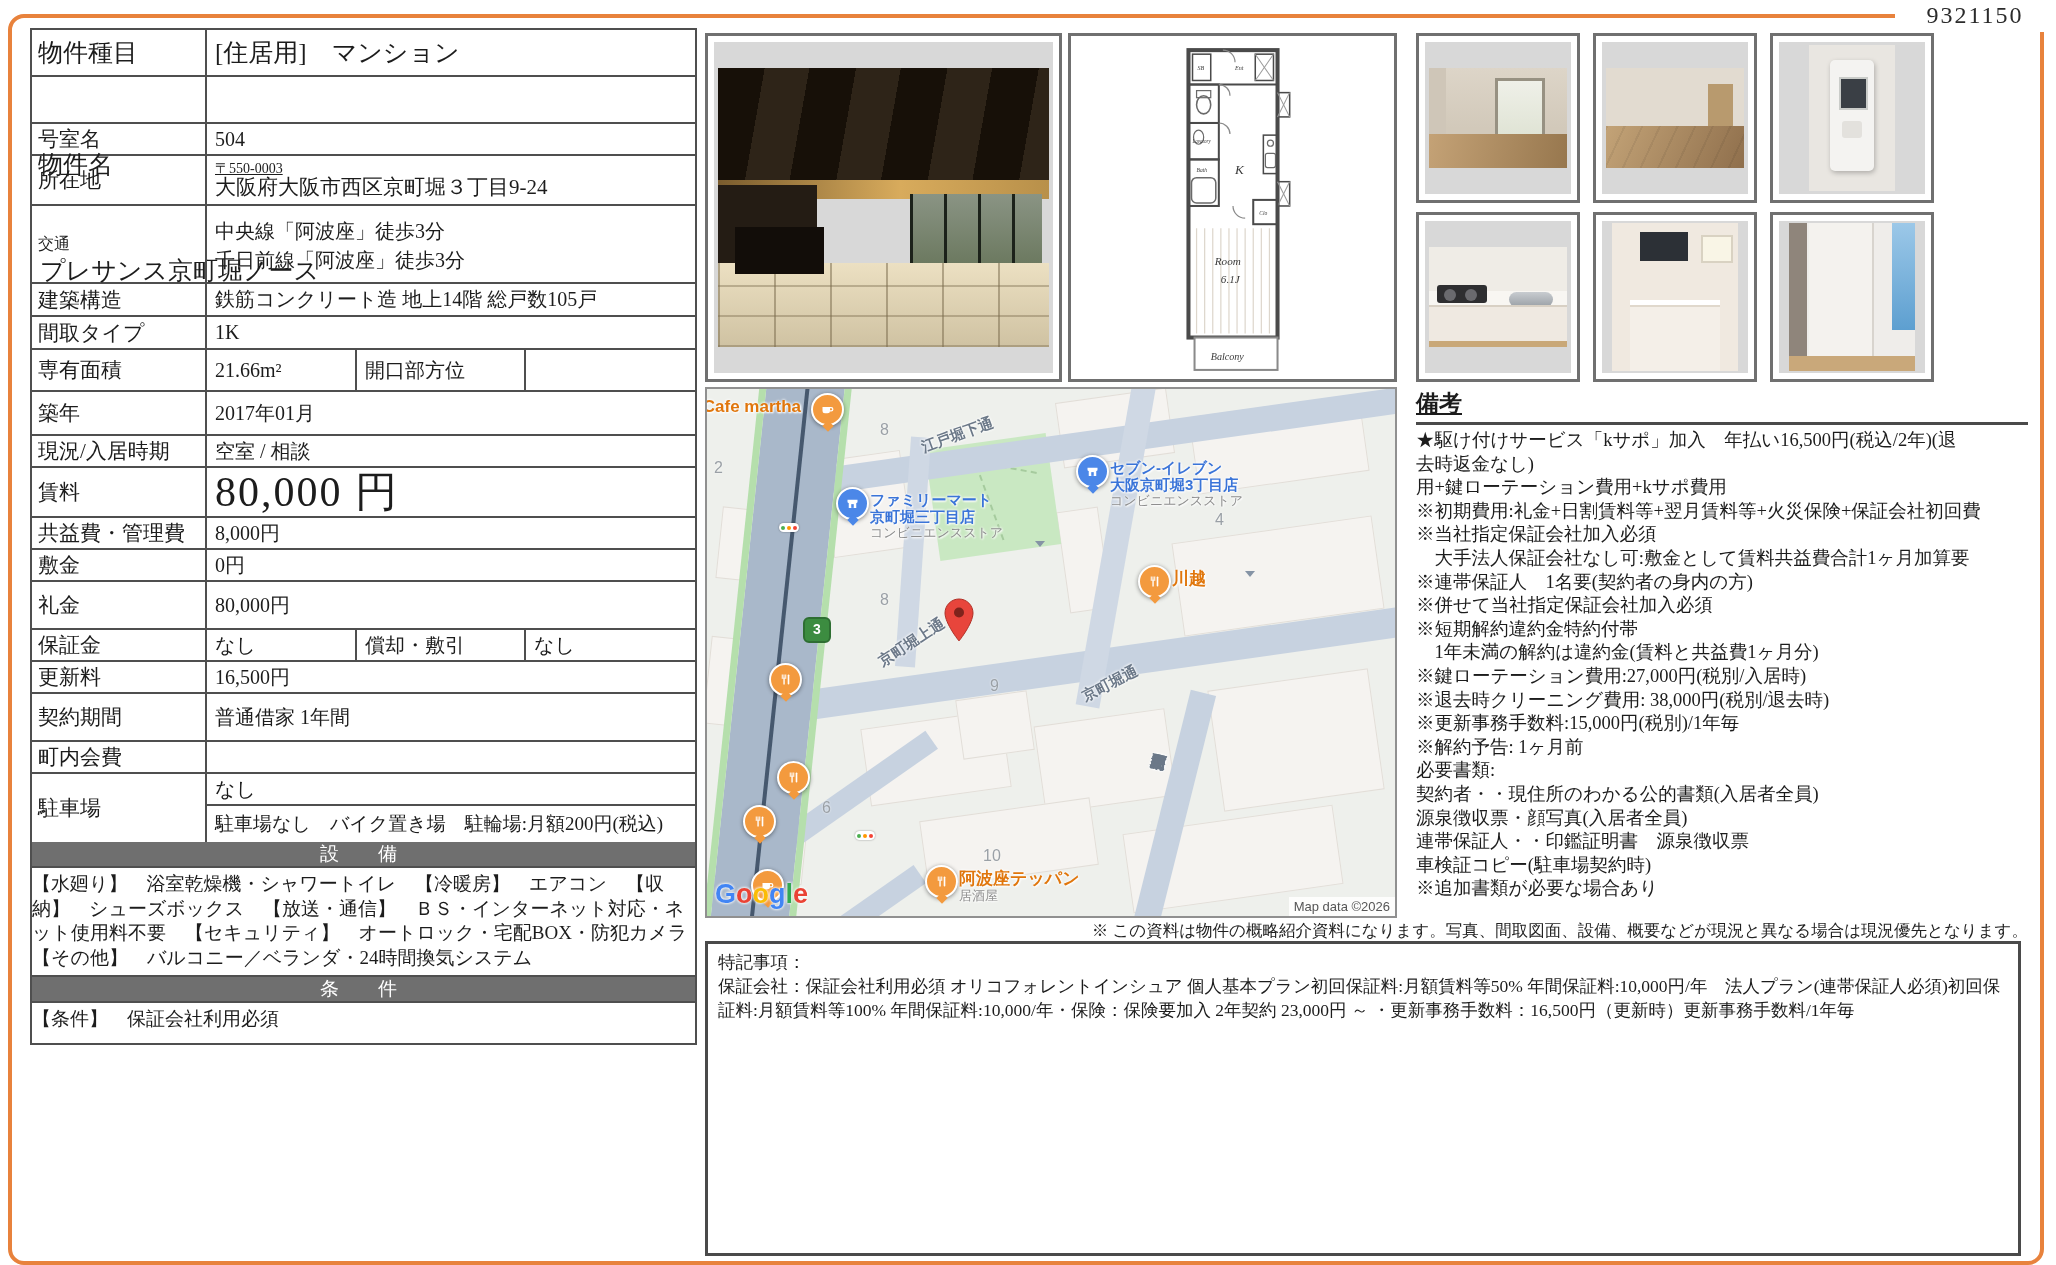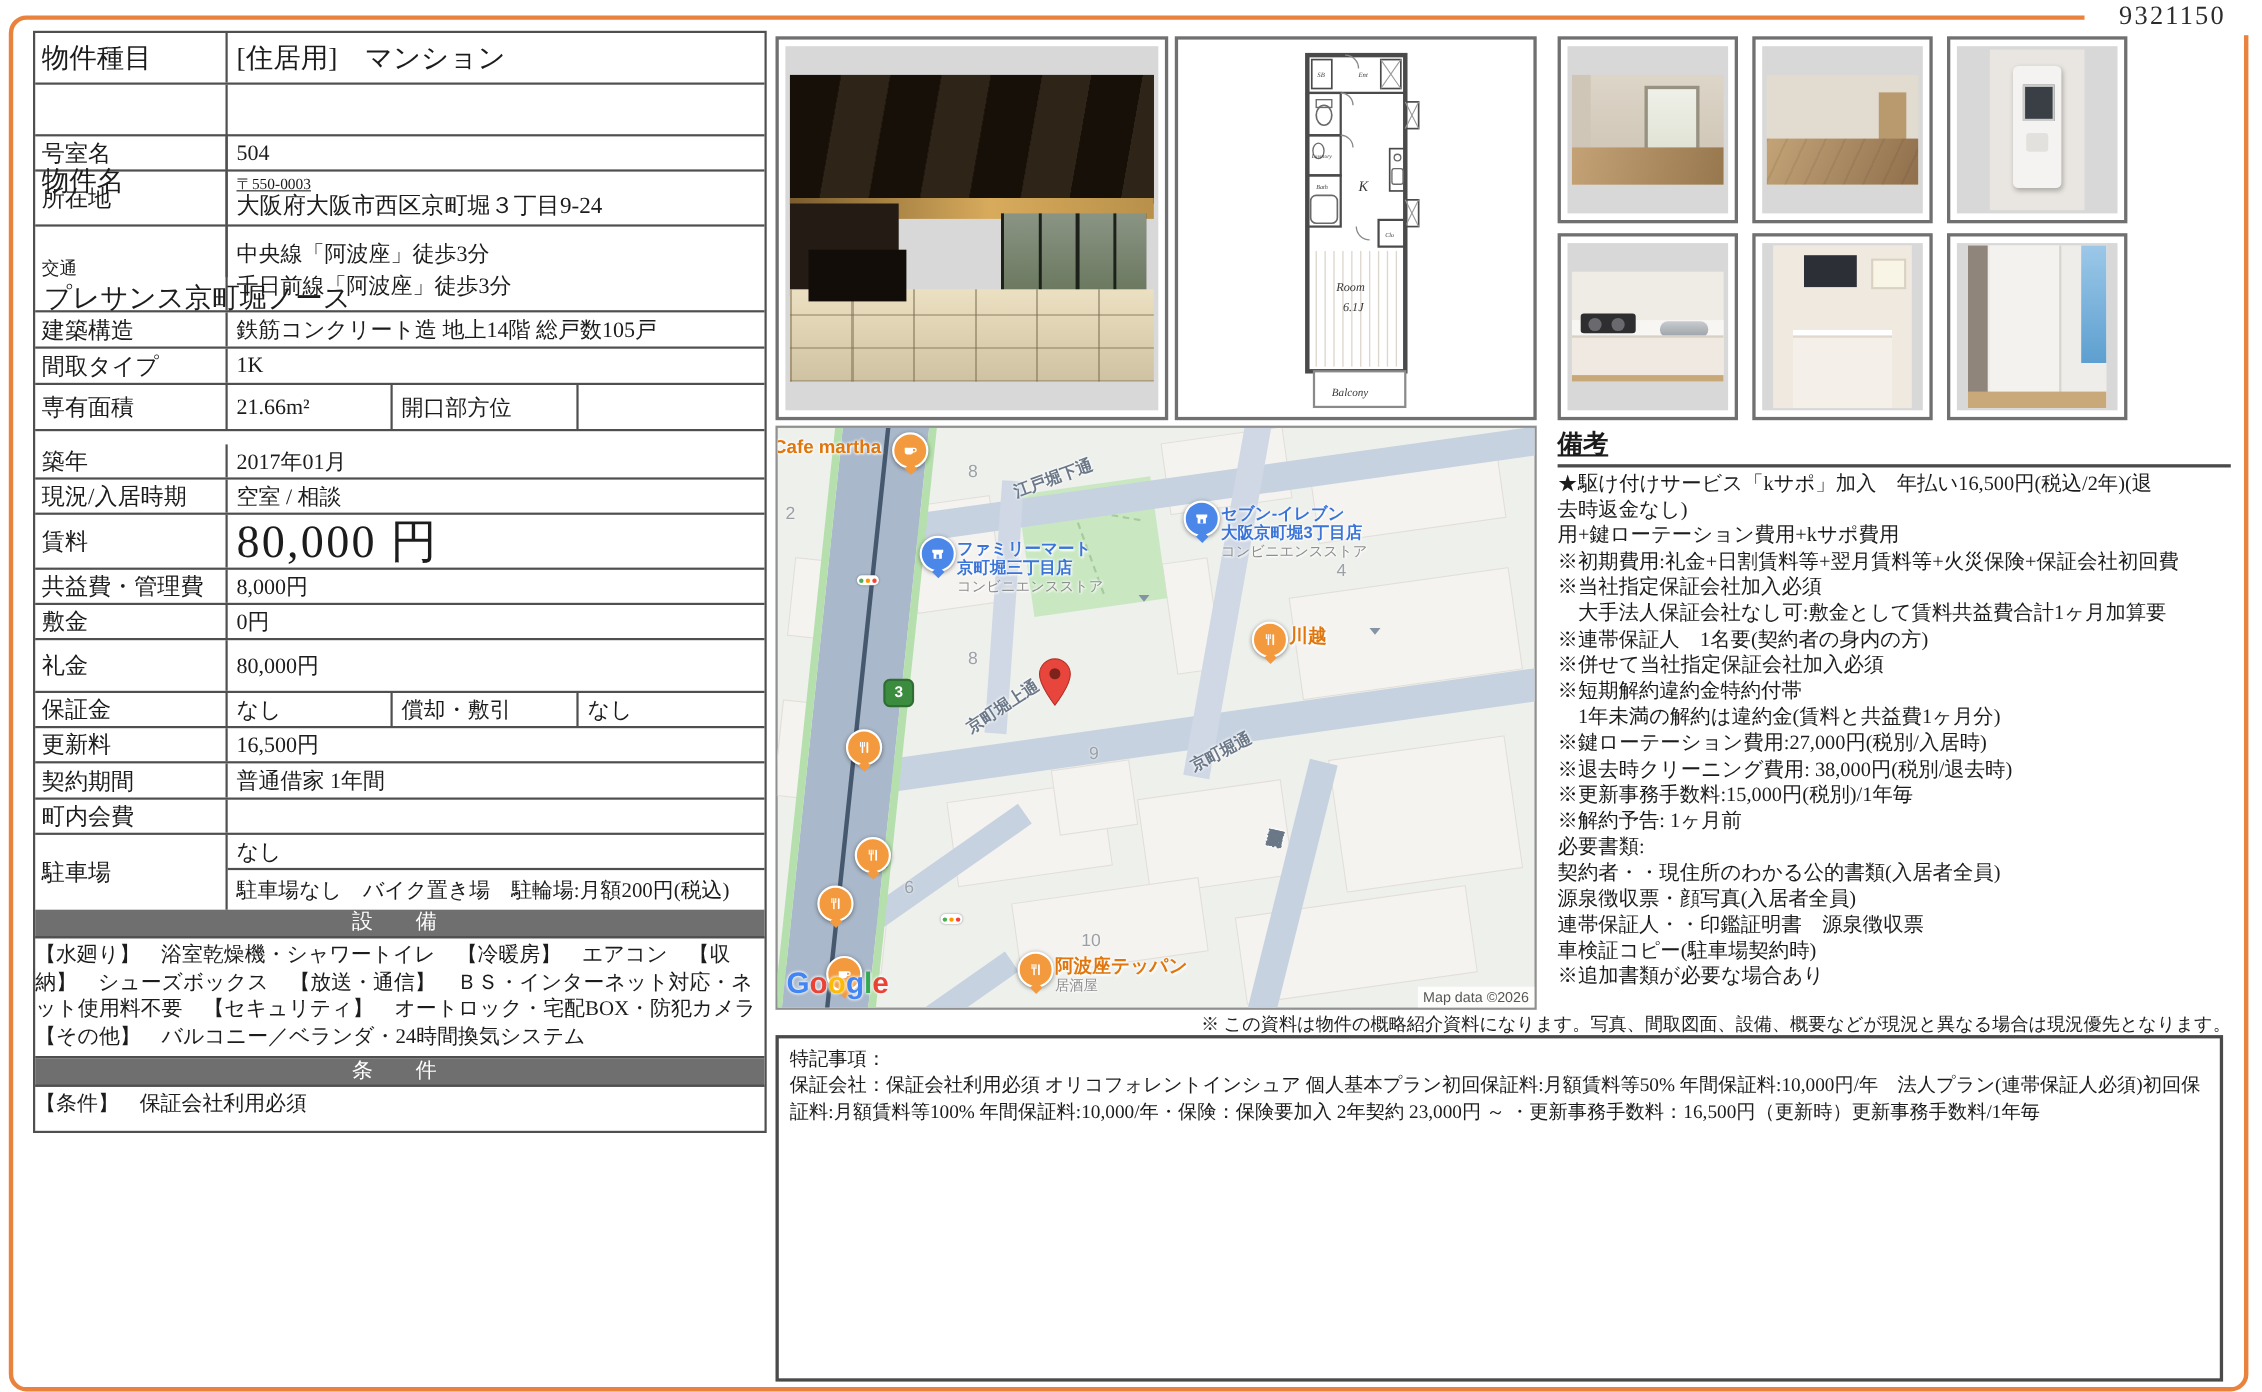--- a/index.html
+++ b/index.html
@@ -159,21 +159,21 @@
         <div class="t-row normal" style="height: 33px;">
           <div class="t-lbl">間取タイプ</div>
           <div class="t-val">1K</div>
         </div>
         <div class="t-row four" style="height: 42px;">
           <div class="t-lbl">専有面積</div>
           <div class="t-val c2">21.66m²</div>
           <div class="t-val c3">開口部方位</div>
           <div class="t-val c4"></div>
         </div>
-        <div class="t-row normal" style="height: 32px; margin-top: 12px;">
+        <div class="t-row normal" style="height: 44px;">
           <div class="t-lbl">築年</div>
           <div class="t-val">2017年01月</div>
         </div>
         <div class="t-row normal" style="height: 32px;">
           <div class="t-lbl">現況/入居時期</div>
           <div class="t-val">空室 /  相談</div>
         </div>
         <div class="t-row rent" style="height: 50px;">
           <div class="t-lbl">賃料</div>
           <div class="t-val">80,000 円</div>
@@ -193,21 +193,21 @@
         <div class="t-row four" style="height: 32px;">
           <div class="t-lbl">保証金</div>
           <div class="t-val c2">なし</div>
           <div class="t-val c3">償却・敷引</div>
           <div class="t-val c4">なし</div>
         </div>
         <div class="t-row normal" style="height: 32px;">
           <div class="t-lbl">更新料</div>
           <div class="t-val">16,500円</div>
         </div>
-        <div class="t-row normal" style="height: 33px;">
+        <div class="t-row normal" style="height: 48px;">
           <div class="t-lbl">契約期間</div>
           <div class="t-val">普通借家 1年間</div>
         </div>
         <div class="t-row normal" style="height: 32px;">
           <div class="t-lbl">町内会費</div>
           <div class="t-val"></div>
         </div>
         <div class="t-row parking" style="height: 68px;">
           <div class="t-lbl">駐車場</div>
           <div class="pk">

